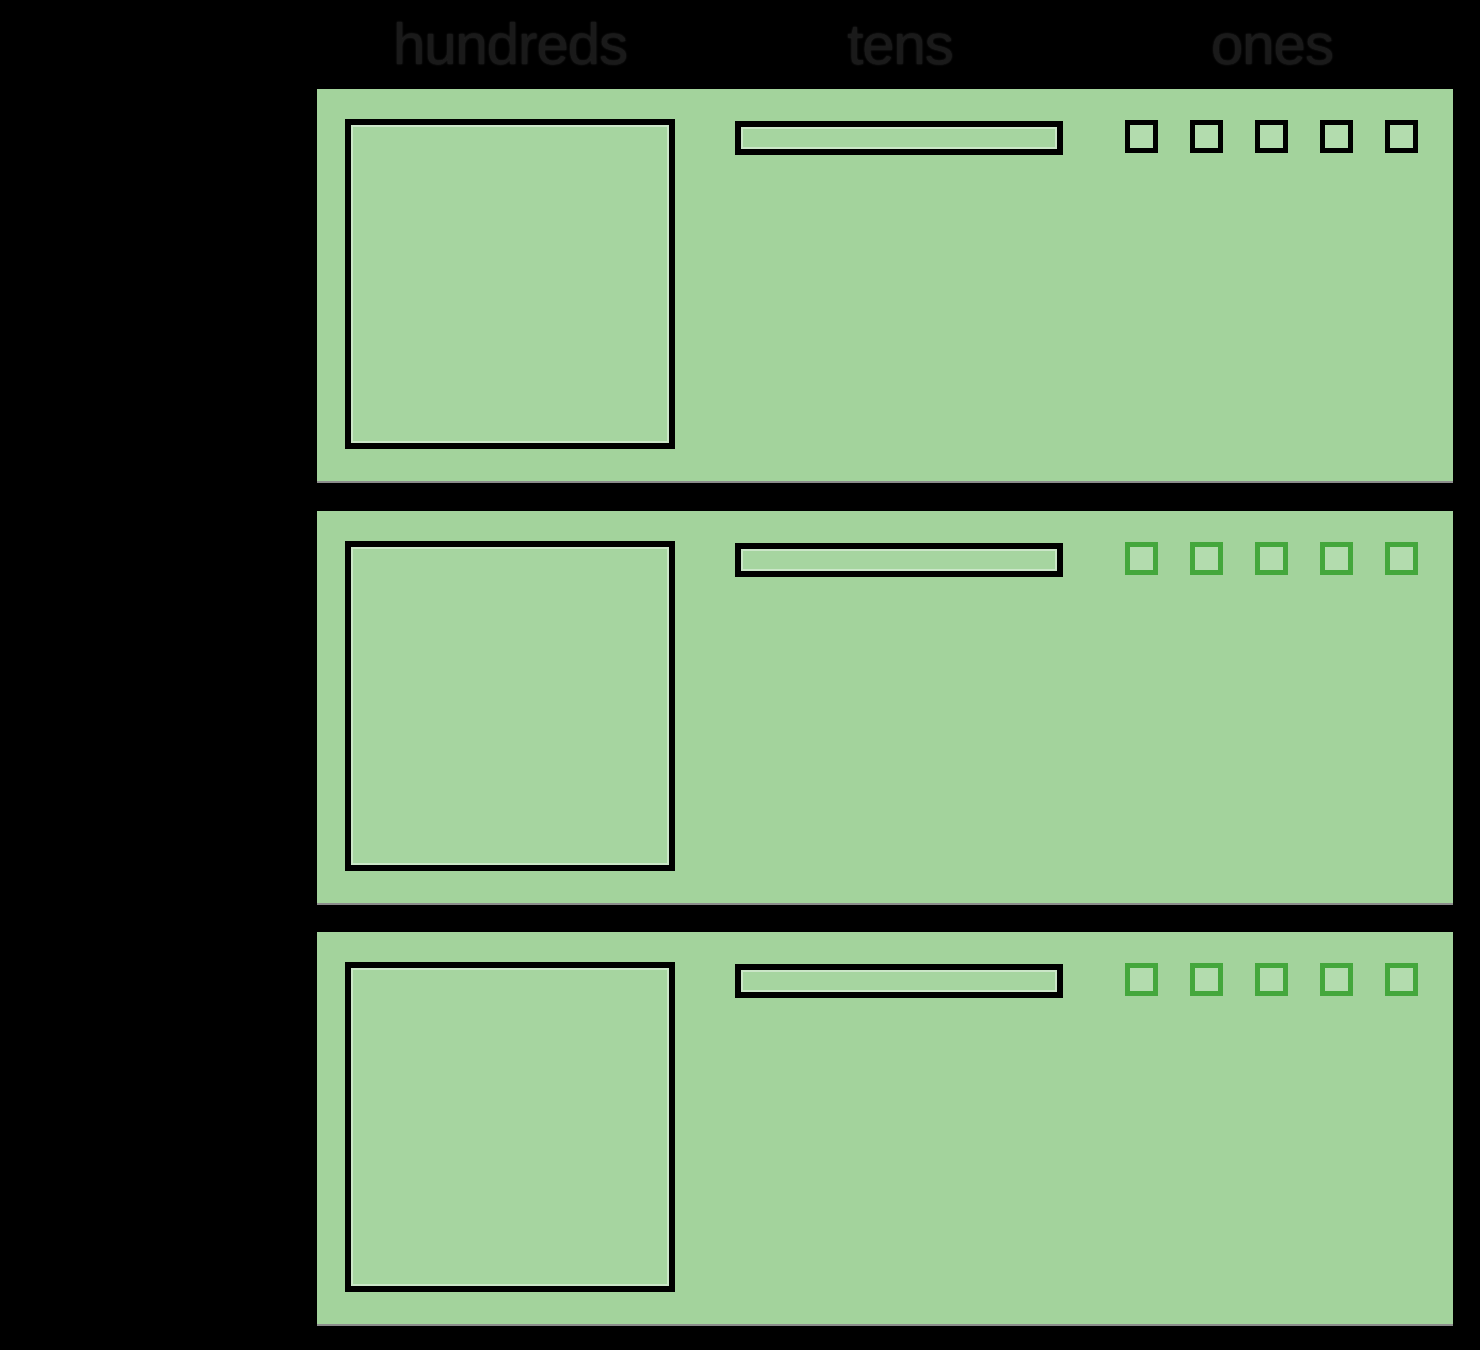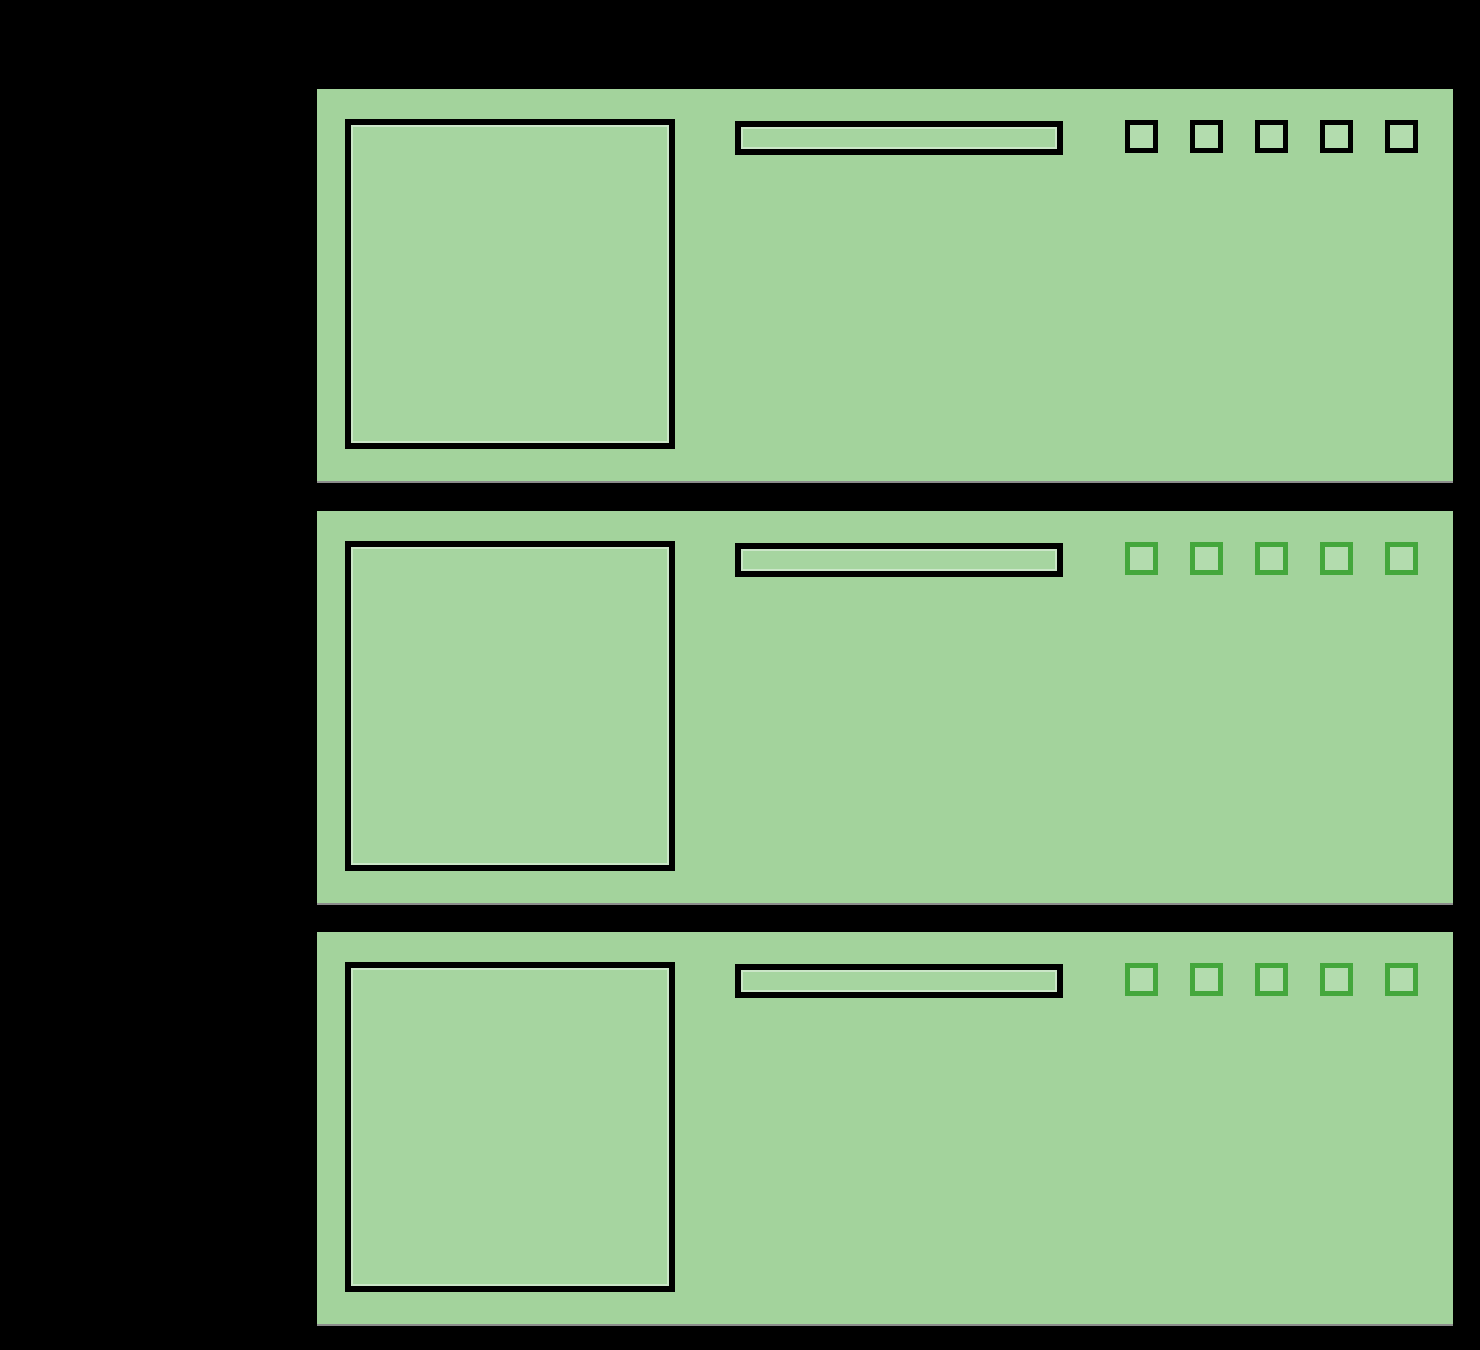--- a/index.html
+++ b/index.html
@@ -58,20 +58,25 @@
     background: var(--ones-fill, #b3dcae);
     border: 5px solid var(--outline-black, #000000);
   }
   .panel.green-outline .one { border-color: var(--ones-green-outline, #44a73c); }
   .panel.black-outline .one { border-color: var(--outline-black, #000000); }
 </style>
 </head>
 <body>
 
 <div class="stage">
+  <div class="header">
+    <span class="col-label c0">hundreds</span>
+    <span class="col-label c1">tens</span>
+    <span class="col-label c2">ones</span>
+  </div>
   <div class="rows">
       <div class="panel black-outline" style="top: 89px;">
     <div class="hundred"></div>
     <div class="ten"></div>
     <div class="ones-group">
           <span class="one"></span>
           <span class="one"></span>
           <span class="one"></span>
           <span class="one"></span>
           <span class="one"></span>

